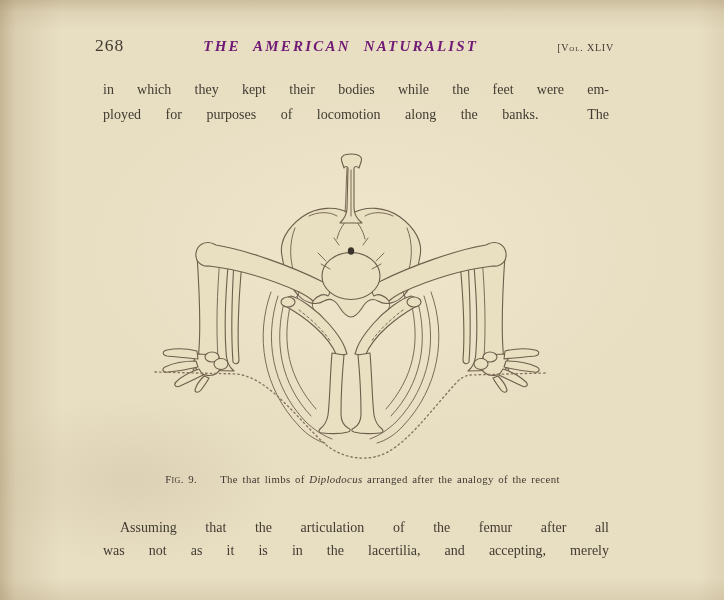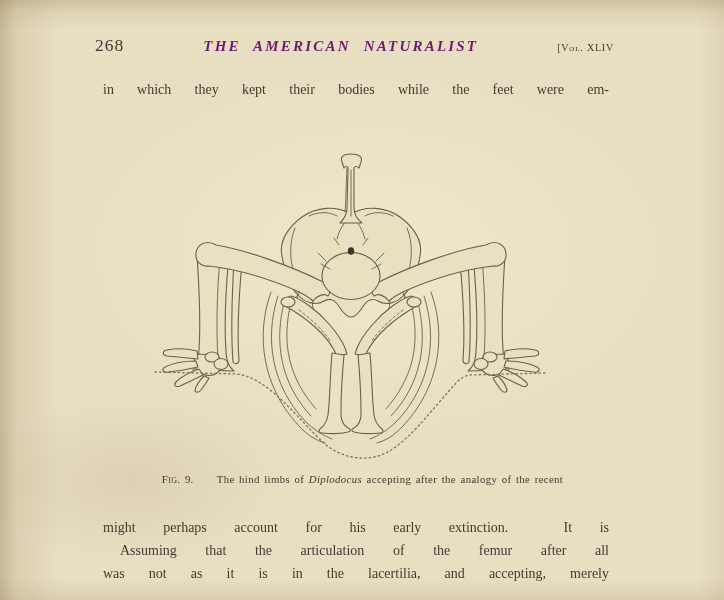--- a/index.html
+++ b/index.html
@@ -49,20 +49,21 @@
 <body>
 
 <div class="abs hdr">
   <span class="pgnum">268</span>
   <span class="jtitle">THE AMERICAN NATURALIST</span>
   <span class="vol">[Vol. XLIV</span>
 </div>
 
 <div class="abs blk" style="top:82px;">
   <div class="line">in which they kept their bodies while the feet were em-</div>
+  <div class="line">ployed for purposes of locomotion along the banks.&nbsp; The</div>
 </div>
 
 <svg width="560" height="322" viewBox="0 0 560 322">
   <defs>
 
     <g id="side">
 
       <g>
         <path class="thin" d="M186,140 C170,184 178,236 214,274 C222,283 232,289 240,291"></path>
         <path class="thin" d="M193,144 C179,187 187,234 220,269 C229,278 239,284 247,287"></path>
@@ -119,20 +120,19 @@
 
   <g>
     <path class="bone" d="M257,10 C255,5 258,2 266,2 C274,2 278,5 276,10 L274,16 C272,14 270,14 269,16 L269,56 C269,62 272,67 277,71 L255,71 C259,67 262,62 262,56 L263,16 C262,14 260,14 259,16 Z"></path>
     <path class="thin" d="M266,18 L266,64 M262,16 C261,34 261,50 260,60"></path>
   </g>
 
   <path class="ground" d="M70,220 L152,222 C185,226 215,270 240,292 C255,305 276,309 293,304 C319,297 346,258 372,230 C376,226 380,224 384,223 L461,221"></path>
 </svg>
 
 <div class="abs cap">
-  <div><span class="sc">Fig. 9.</span><span>The hind limbs of </span><span class="it">Diplodocus</span><span> accepting after the analogy of the recent</span></div>
+  <div><span class="sc">Fig. 9.</span><span>The that limbs of </span><span class="it">Diplodocus</span><span> arranged after the analogy of the recent</span></div>
 </div>
 
 <div class="abs blk bt" style="top:520px;">
-  <div class="line">might perhaps account for his early extinction.&nbsp; It is</div>
   <div class="line indent">Assuming that the articulation of the femur after all</div>
   <div class="line">was not as it is in the lacertilia, and accepting, merely</div>
 </div>
 
 </body></html>

